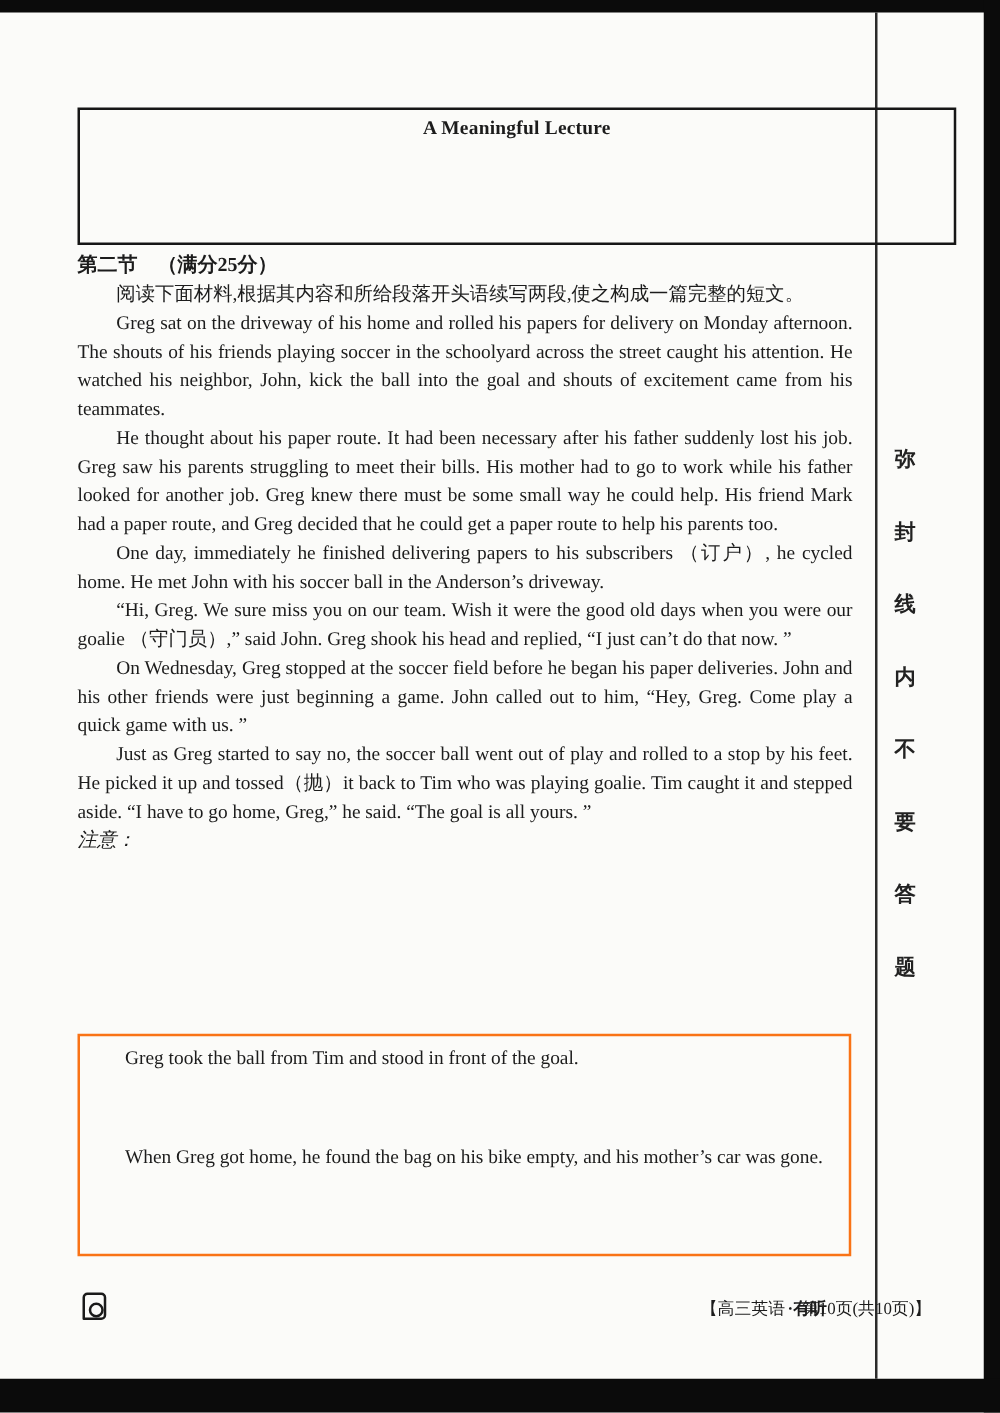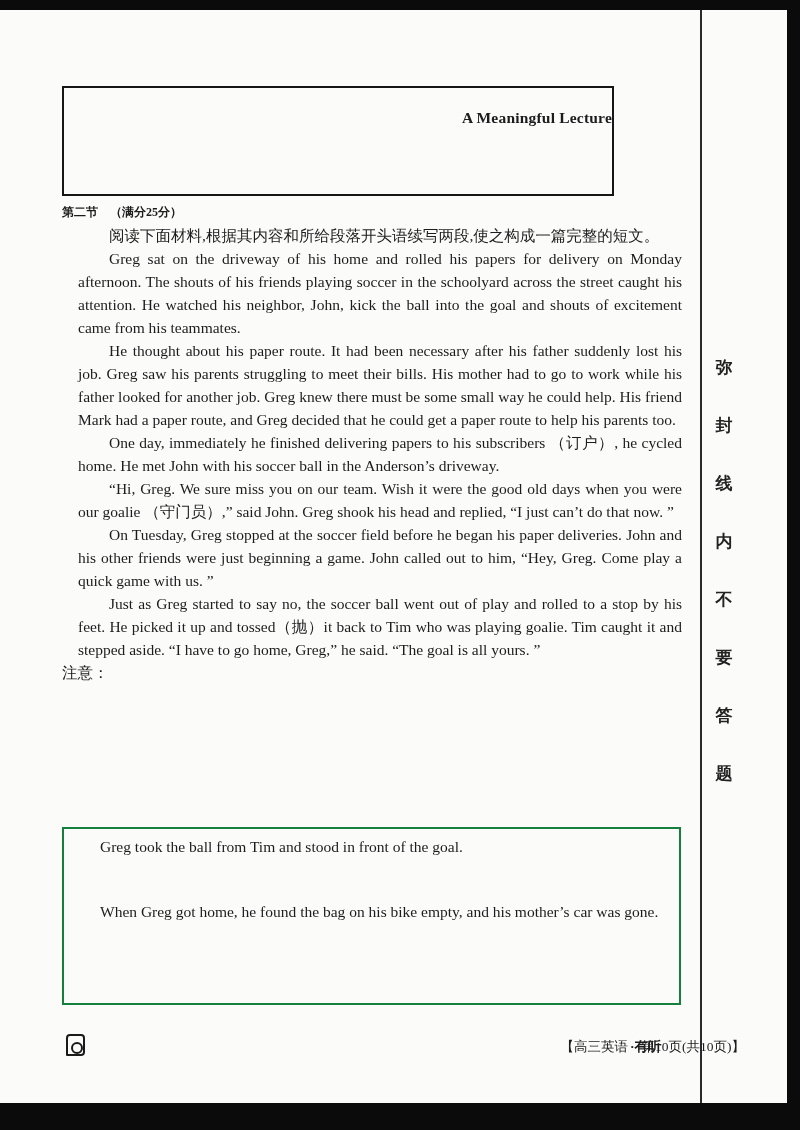--- a/index.html
+++ b/index.html
@@ -14,39 +14,39 @@
   .scan-bar-top   { position:absolute; top:0; left:0; width:800px; height:10px; background:#0b0b0b; }
   .scan-bar-bottom{ position:absolute; left:0; bottom:0; width:800px; height:27px; background:#0b0b0b; }
   .scan-strip-right{ position:absolute; top:0; right:0; width:13px; height:1130px; background:#0b0b0b; }
   .seal-line { position:absolute; left:700px; top:10px; width:2px; height:1093px; background:#2a2a2a; }
   .seal-text {
     position:absolute; left:702px; top:356px; width:44px;
     display:flex; flex-direction:column; align-items:center; gap:35px;
     font-size:17px; font-weight:bold; color:#222;
   }
   .title-box {
-    position:absolute; left:62px; top:86px; width:552px; height:110px;
-    border:2px solid #161616; padding-top:21px; text-align:right;
+    position:absolute; left:62px; top:86px; width:703px; height:110px;
+    border:2px solid #161616; padding-top:6px; text-align:center;
   }
   .title-box .essay-title { font-size:15.5px; font-weight:bold; letter-spacing:0.2px; }
   .main-text {
     position:absolute; left:62px; top:201px; width:620px;
     font-size:15.5px; line-height:23px; text-align:justify;
   }
-  .section-heading { font-weight:bold; font-size:12px; text-align:left; }
-  .instruction, .body-para { text-indent:2em;margin-left:16px; }
-  .notes-label { text-indent:0; }
+  .section-heading { font-weight:bold; font-size:16px; text-align:left; }
+  .instruction, .body-para { text-indent:2em; }
+  .notes-label { text-indent:0;font-style:italic; }
   .note-item { text-indent:2em; }
   .answer-box {
     position:absolute; left:62px; top:827px; width:619px; height:178px;
-    border:2px solid #15803d; padding:6px 8px 0 5px;
+    border:2px solid #f97316; padding:6px 8px 0 5px;
     font-size:15.5px; line-height:23px;
   }
   .answer-box .given-1 { text-indent:2em; }
-  .answer-box .given-2 { text-indent:2em; margin-top:42px; text-align:justify; }
+  .answer-box .given-2 { text-indent:2em; margin-top:56px; text-align:justify; }
   .footer { position:absolute; left:0; top:1034px; width:800px; height:30px; font-size:13.5px; }
   .footer-center { position:absolute; left:0; top:4px; width:745px; text-align:right; }
   .footer-right  { position:absolute; left:630px; top:4px;font-weight:bold; }
   .logo-icon {
     position:absolute; left:66px; top:0; width:19px; height:22px;
     border:2px solid #1a1a1a; border-radius:4px 4px 4px 1px;
   }
   .logo-icon::after {
     content:""; position:absolute; left:3px; top:6px; width:8px; height:8px;
     border:2px solid #1a1a1a; border-radius:50%;
@@ -75,21 +75,21 @@
   <div class="essay-title">A Meaningful Lecture</div>
 </div>
 
 <div class="main-text">
   <div class="section-heading">第二节　（满分25分）</div>
   <p class="instruction">阅读下面材料,根据其内容和所给段落开头语续写两段,使之构成一篇完整的短文。</p>
   <p class="body-para">Greg sat on the driveway of his home and rolled his papers for delivery on Monday afternoon.  The shouts of his friends playing soccer in the schoolyard across the street caught his attention.  He watched his neighbor, John, kick the ball into the goal and shouts of excitement came from his teammates.</p>
   <p class="body-para">He thought about his paper route.  It had been necessary after his father suddenly lost his job.  Greg saw his parents struggling to meet their bills.  His mother had to go to work while his father looked for another job.  Greg knew there must be some small way he could help.  His friend Mark had a paper route, and Greg decided that he could get a paper route to help his parents too.</p>
   <p class="body-para">One day, immediately he finished delivering papers to his subscribers （订户）, he cycled home.  He met John with his soccer ball in the Anderson’s driveway.</p>
   <p class="body-para">“Hi, Greg.  We sure miss you on our team.  Wish it were the good old days when you were our goalie （守门员）,” said John.  Greg shook his head and replied, “I just can’t do that now. ”</p>
-  <p class="body-para">On Tuesday, Greg stopped at the soccer field before he began his paper deliveries.  John and his other friends were just beginning a game.  John called out to him, “Hey, Greg.  Come play a quick game with us. ”</p>
+  <p class="body-para">On Wednesday, Greg stopped at the soccer field before he began his paper deliveries.  John and his other friends were just beginning a game.  John called out to him, “Hey, Greg.  Come play a quick game with us. ”</p>
   <p class="body-para">Just as Greg started to say no, the soccer ball went out of play and rolled to a stop by his feet.  He picked it up and tossed（抛）it back to Tim who was playing goalie.  Tim caught it and stepped aside.  “I have to go home, Greg,” he said.  “The goal is all yours. ”</p>
   <p class="notes-label">注意：</p>
 </div>
 
 <div class="answer-box">
   <p class="given-1">Greg took the ball from Tim and stood in front of the goal.</p>
   <p class="given-2">When Greg got home, he found the bag on his bike empty, and his mother’s car was gone.</p>
 </div>
 
 <div class="footer">

